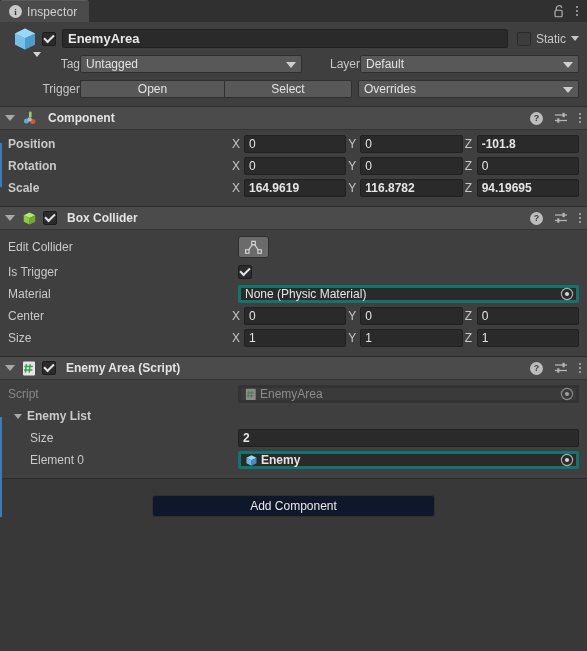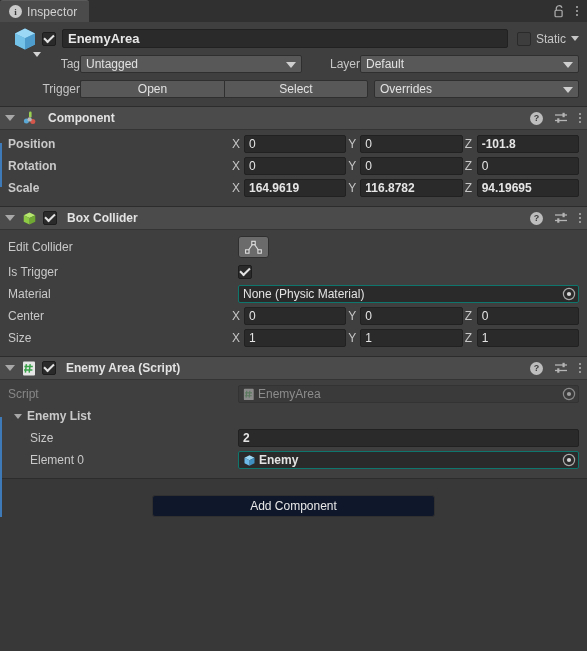--- a/index.html
+++ b/index.html
@@ -202,21 +202,21 @@
     display: flex; align-items: center;
     margin-right: 7px;
   }
   .num:last-child { margin-right: 0; }
   .num.bold { font-weight: bold; }
 
   .objfield {
     flex: 1;
     height: 18px;
     background: #2a2a2a;
-    border: 1px solid #0f766e;
+    border: 3px solid #0f766e;
     border-radius: 2px;
     display: flex; align-items: center;
     padding: 0 2px 0 4px;
     gap: 3px;
     color: #e3e3e3;
     font-size: 12px;
     position: relative;
     text-align: right;
   }
   .objfield.disabled { background: #3a3a3a; border-color: #333; color: #8c8c8c; }
@@ -316,21 +316,21 @@
     <span class="lbl-right" style="width:58px">Layer</span>
     <span class="dropdown" style="flex:1">
       <span>Default</span>
       <span class="dd-caret"></span>
     </span>
   </div>
 
   <div class="go-row">
     <span class="lbl-right" style="width:72px">Trigger</span>
     <span class="btn" style="width:144px;border-top-left-radius:2px;border-bottom-left-radius:2px;border-right:none">Open</span>
-    <span class="btn" style="width:144px;border-top-right-radius:2px;border-bottom-right-radius:2px">Select</span>
+    <span class="btn" style="width:128px;border-top-right-radius:2px;border-bottom-right-radius:2px">Select</span>
     <span class="dropdown" style="flex:1;margin-left:6px">
       <span>Overrides</span>
       <span class="dd-caret"></span>
     </span>
   </div>
 </div>
 
 <div class="comp">
   <div class="override-bar" style="top:36px;height:44px"></div>
   <div class="comp-header">

